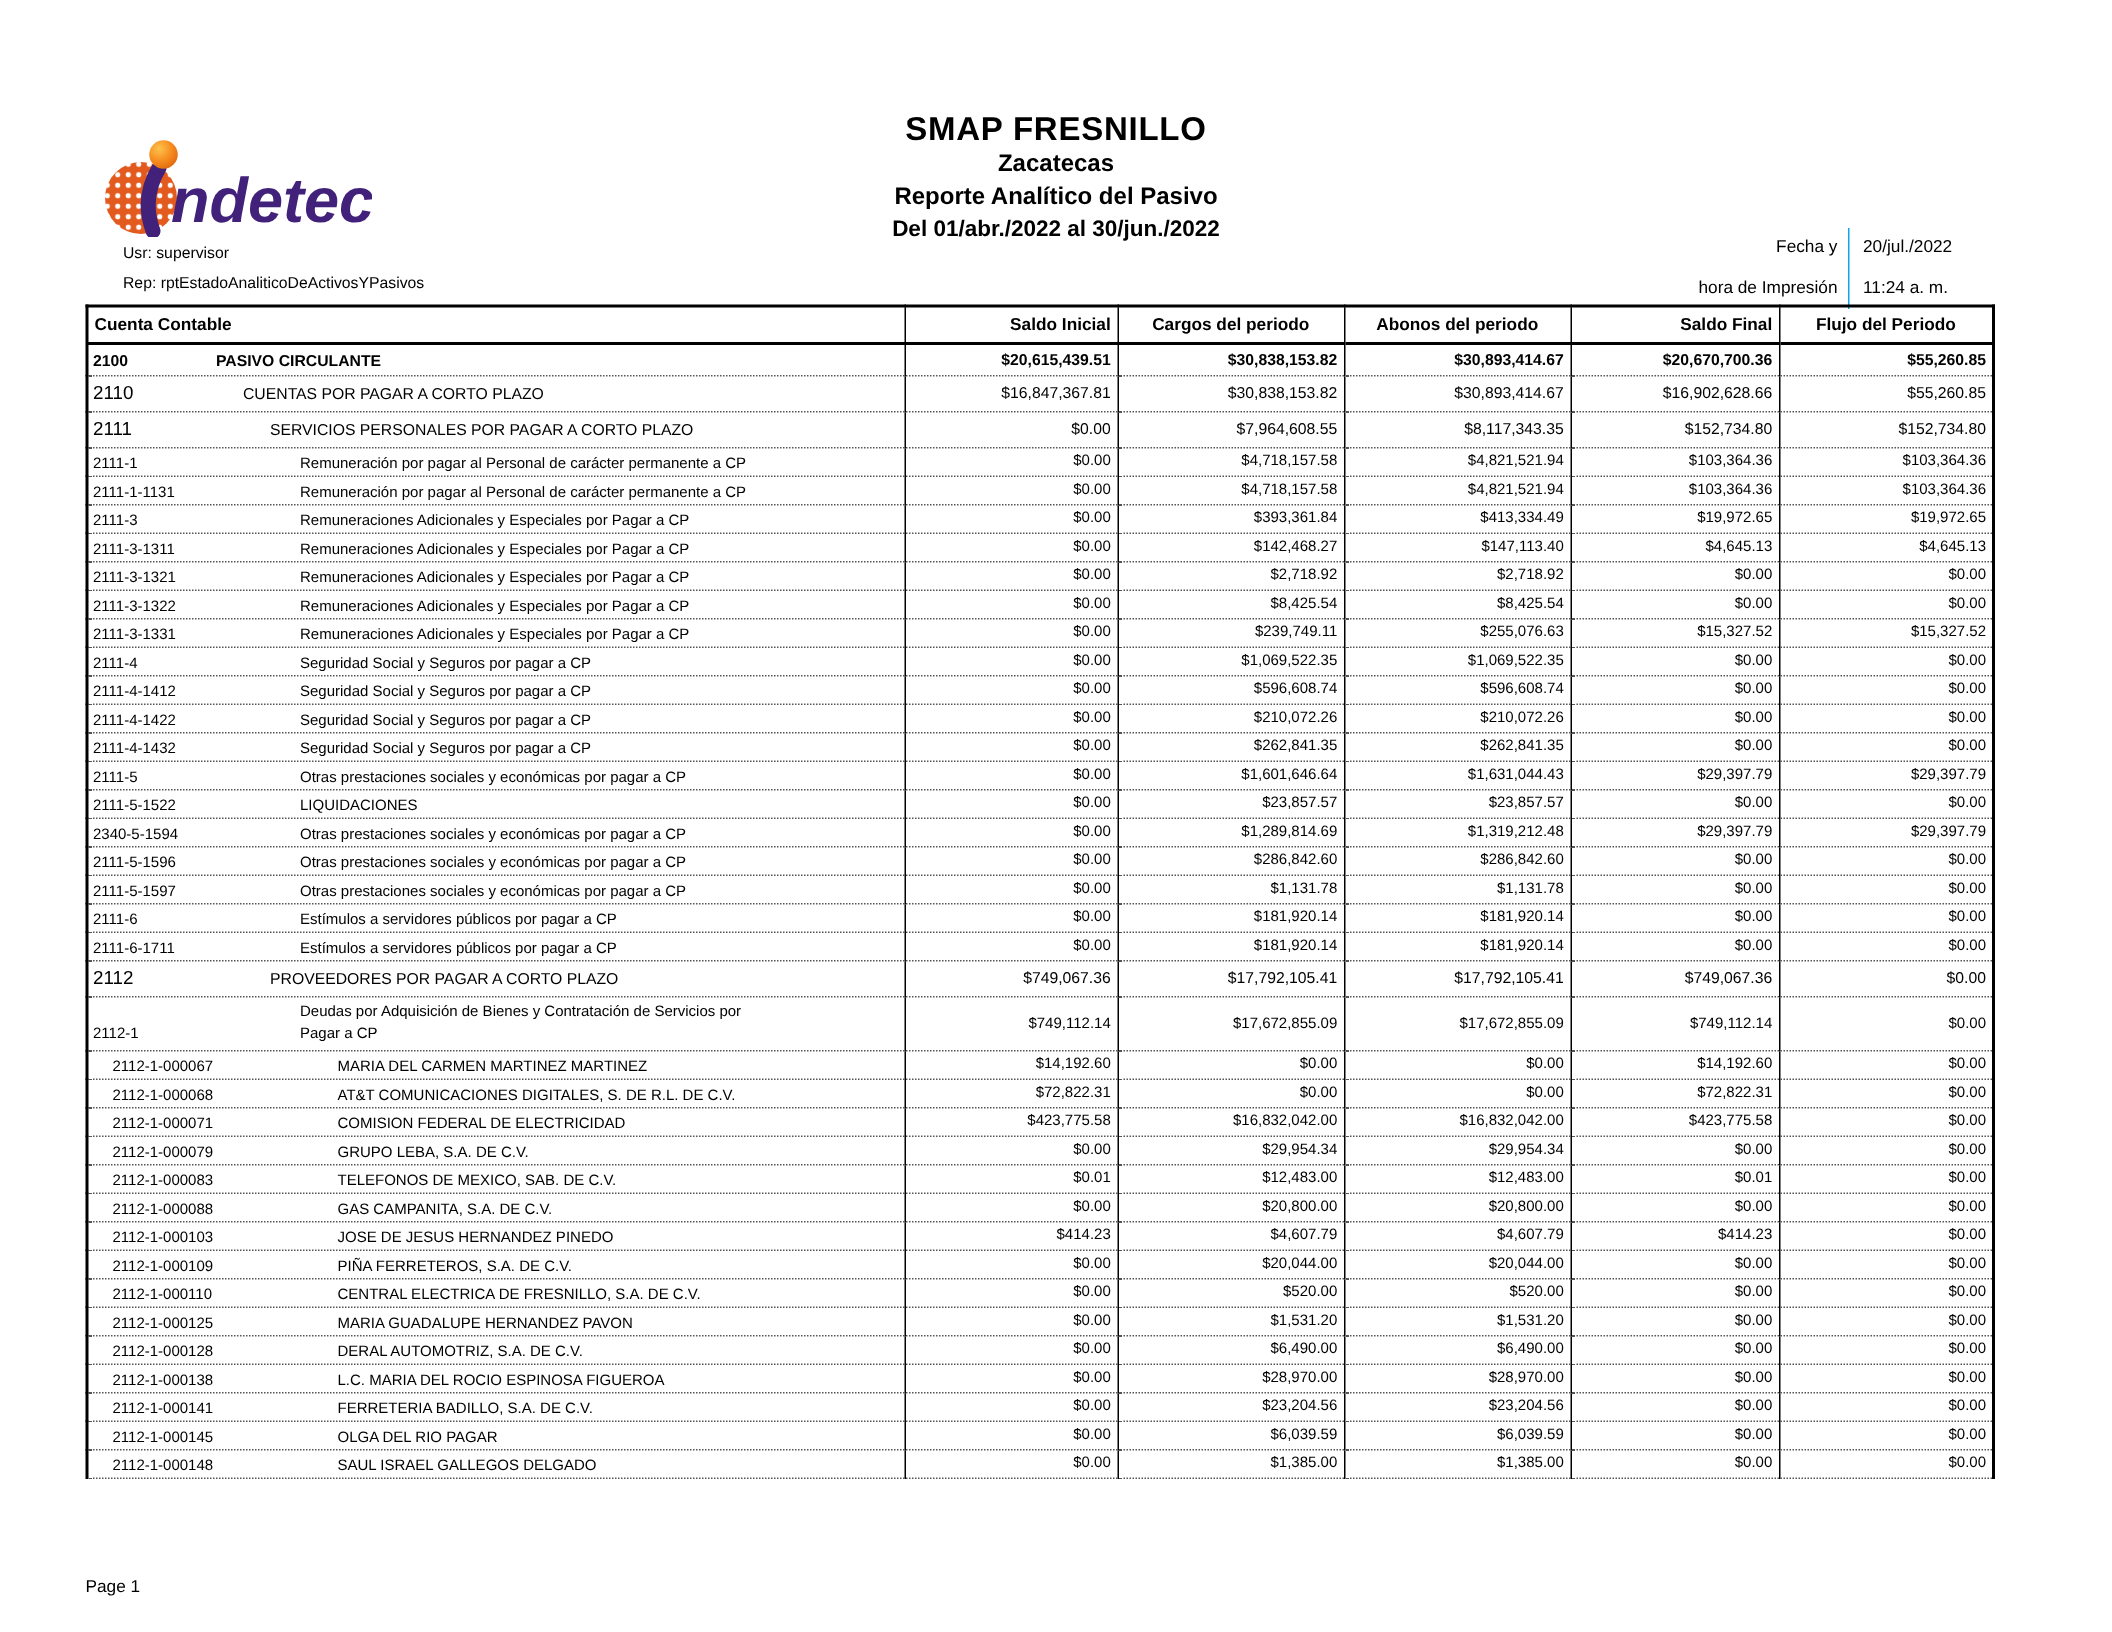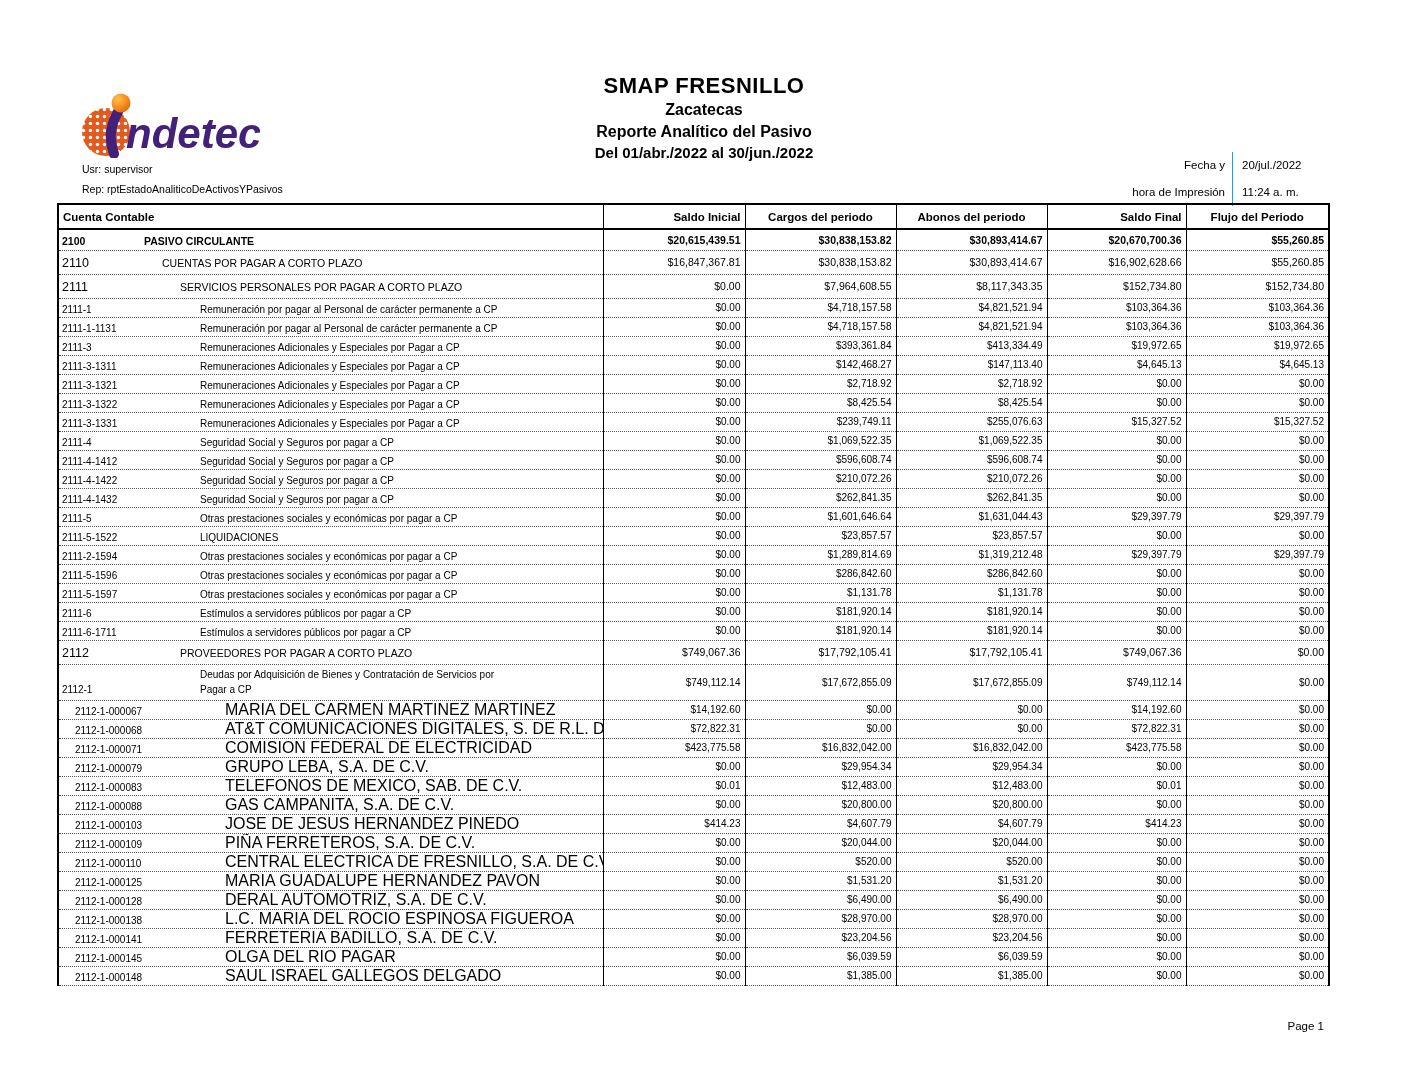--- a/index.html
+++ b/index.html
@@ -4,21 +4,21 @@
 <style>
   * { margin:0; padding:0; box-sizing:border-box; }
   html,body { background:#e8e8e8; }
   body { font-family:"Liberation Sans", sans-serif; color:#000; }
   .page {
     position:relative; width:1408px; height:1088px; background:#fff;
     overflow:hidden; margin:0 auto;
   }
 
   
-  .logo { position:absolute; left:80px; top:92px; width:180px; height:66px;text-decoration:underline; }
+  .logo { position:absolute; left:68px; top:92px; width:180px; height:66px;text-decoration:underline; }
   .meta-lines { position:absolute; left:82px; top:159px; font-size:10.5px; line-height:20px; }
   .titles { position:absolute; left:0; top:72px; width:100%; text-align:center; line-height:1.25; }
   .titles .t1 { font-size:22px; font-weight:bold; letter-spacing:0.5px; }
   .titles .t2 { font-size:16px; font-weight:bold; }
   .titles .t3 { font-size:16px; font-weight:bold; margin-top:2px; }
   .titles .t4 { font-size:15px; font-weight:bold; margin-top:2px; }
   .print-info { position:absolute; top:152px; right:86px; display:flex; font-size:11.5px; }
   .pi-labels { text-align:right; line-height:27px; padding-right:7px; }
   .pi-values { border-left:1px solid #0ea5e9; text-align:left; line-height:27px; padding-left:9px; min-width:90px; }
 
@@ -56,29 +56,29 @@
   tr.lvl2 td.num { font-size:10.5px; }
   tr.lvl3 td { height:24px; }
   tr.lvl3 .code { width:118px; font-size:12.5px; }
   tr.lvl3 .name { font-size:10.5px; }
   tr.lvl3 td.num { font-size:10.5px; }
   tr.lvl4 td { height:19px; }
   tr.lvl4 .code { width:138px; font-size:10px; }
   tr.lvl4 .name { font-size:10px; }
   tr.lvl5 td { height:19px; }
   tr.lvl5 .code { width:150px; font-size:10px;margin-left:13px; }
-  tr.lvl5 .name { font-size:16px; }
+  tr.lvl5 .name { font-size:10px; }
   
   .nline1 { padding-left:138px; font-size:10px; line-height:15px; padding-top:2px; }
   .nline2 { font-size:10px; line-height:16px; padding-bottom:2px; }
   .nline2 .code { width:100px; font-size:10px; }
 
   .page-footer {
-    position:absolute; top:1020px; left:57px; width:1271px;
-    text-align:right; font-size:11.5px; padding-right:4px;
+    position:absolute; top:1052px; left:57px; width:1271px;
+    text-align:left; font-size:11.5px; padding-right:4px;
   }
 </style>
 </head>
 <body>
 
 <div class="page">
 
   <div class="logo">
     <svg width="180" height="66" viewBox="0 0 180 66">
       <defs>
@@ -264,21 +264,21 @@
         </tr>
         <tr class="lvl4">
           <td class="cell-account"><span class="code">2111-5-1522</span><span class="name">LIQUIDACIONES</span></td>
           <td class="num vline">$0.00</td>
           <td class="num vline">$23,857.57</td>
           <td class="num vline">$23,857.57</td>
           <td class="num vline">$0.00</td>
           <td class="num vline">$0.00</td>
         </tr>
         <tr class="lvl4">
-          <td class="cell-account"><span class="code">2111-2-1594</span><span class="name">Otras prestaciones sociales y económicas por pagar a CP</span></td>
+          <td class="cell-account"><span class="code">2340-5-1594</span><span class="name">Otras prestaciones sociales y económicas por pagar a CP</span></td>
           <td class="num vline">$0.00</td>
           <td class="num vline">$1,289,814.69</td>
           <td class="num vline">$1,319,212.48</td>
           <td class="num vline">$29,397.79</td>
           <td class="num vline">$29,397.79</td>
         </tr>
         <tr class="lvl4">
           <td class="cell-account"><span class="code">2111-5-1596</span><span class="name">Otras prestaciones sociales y económicas por pagar a CP</span></td>
           <td class="num vline">$0.00</td>
           <td class="num vline">$286,842.60</td>

